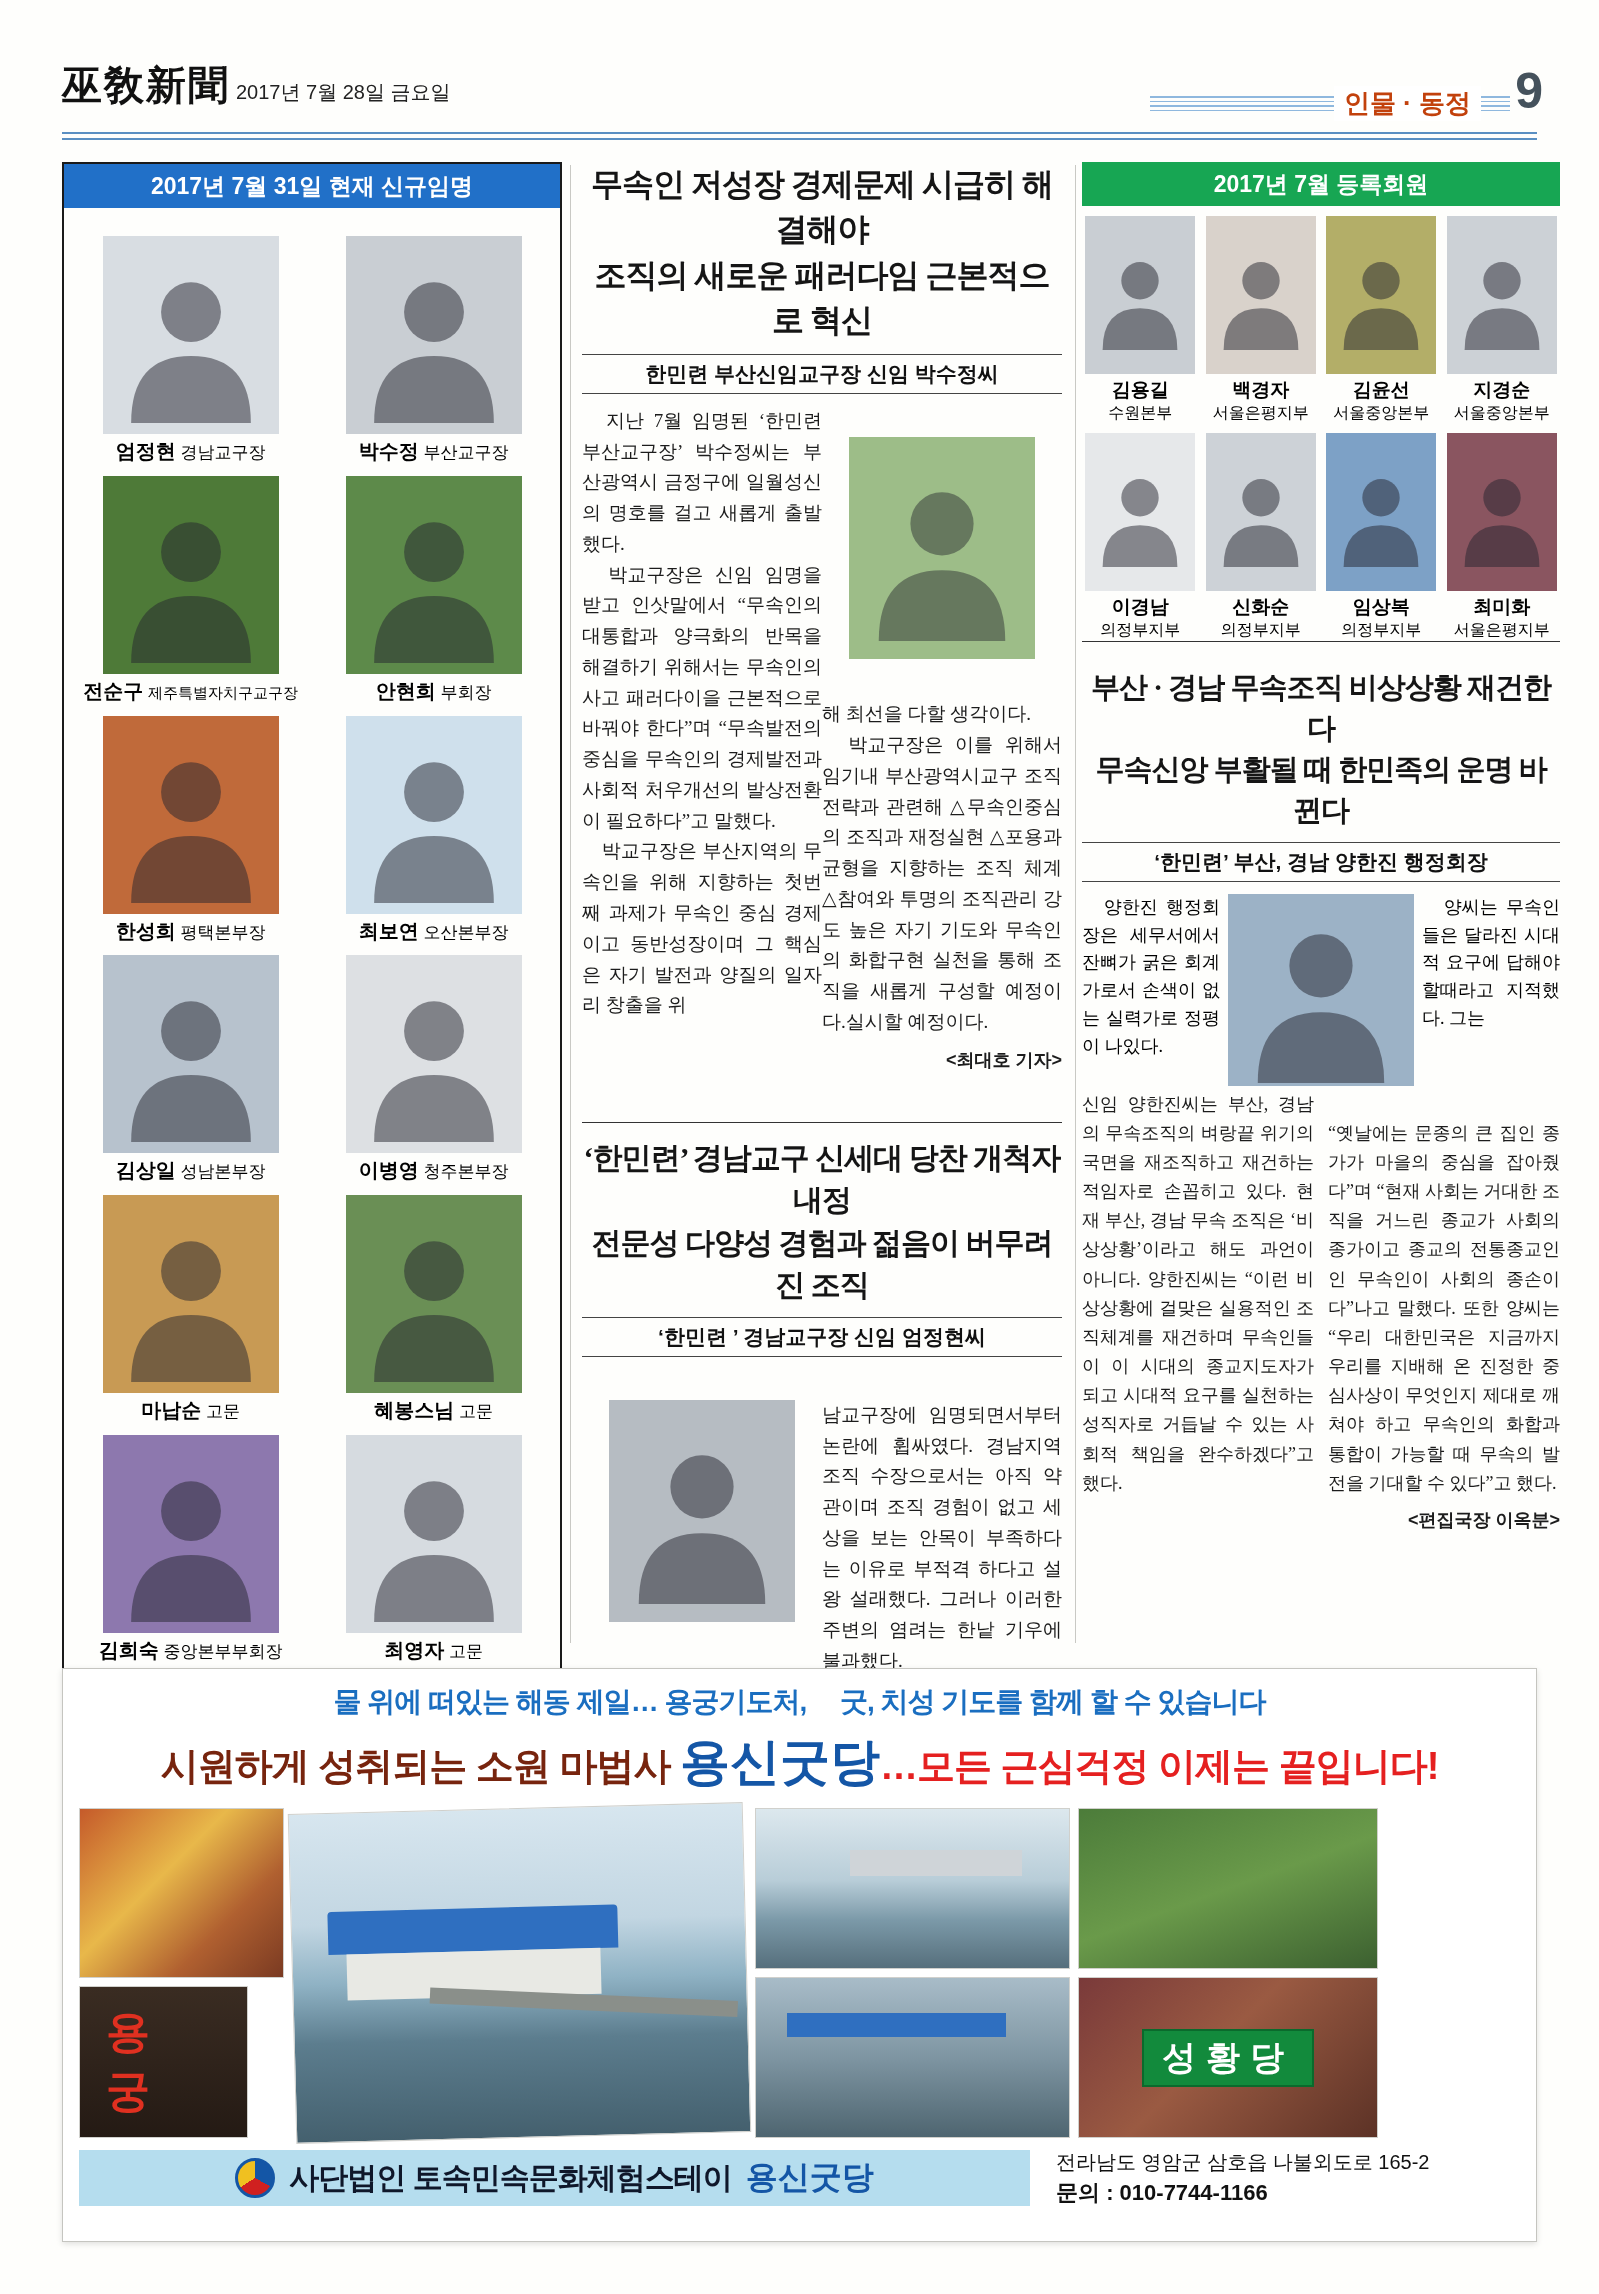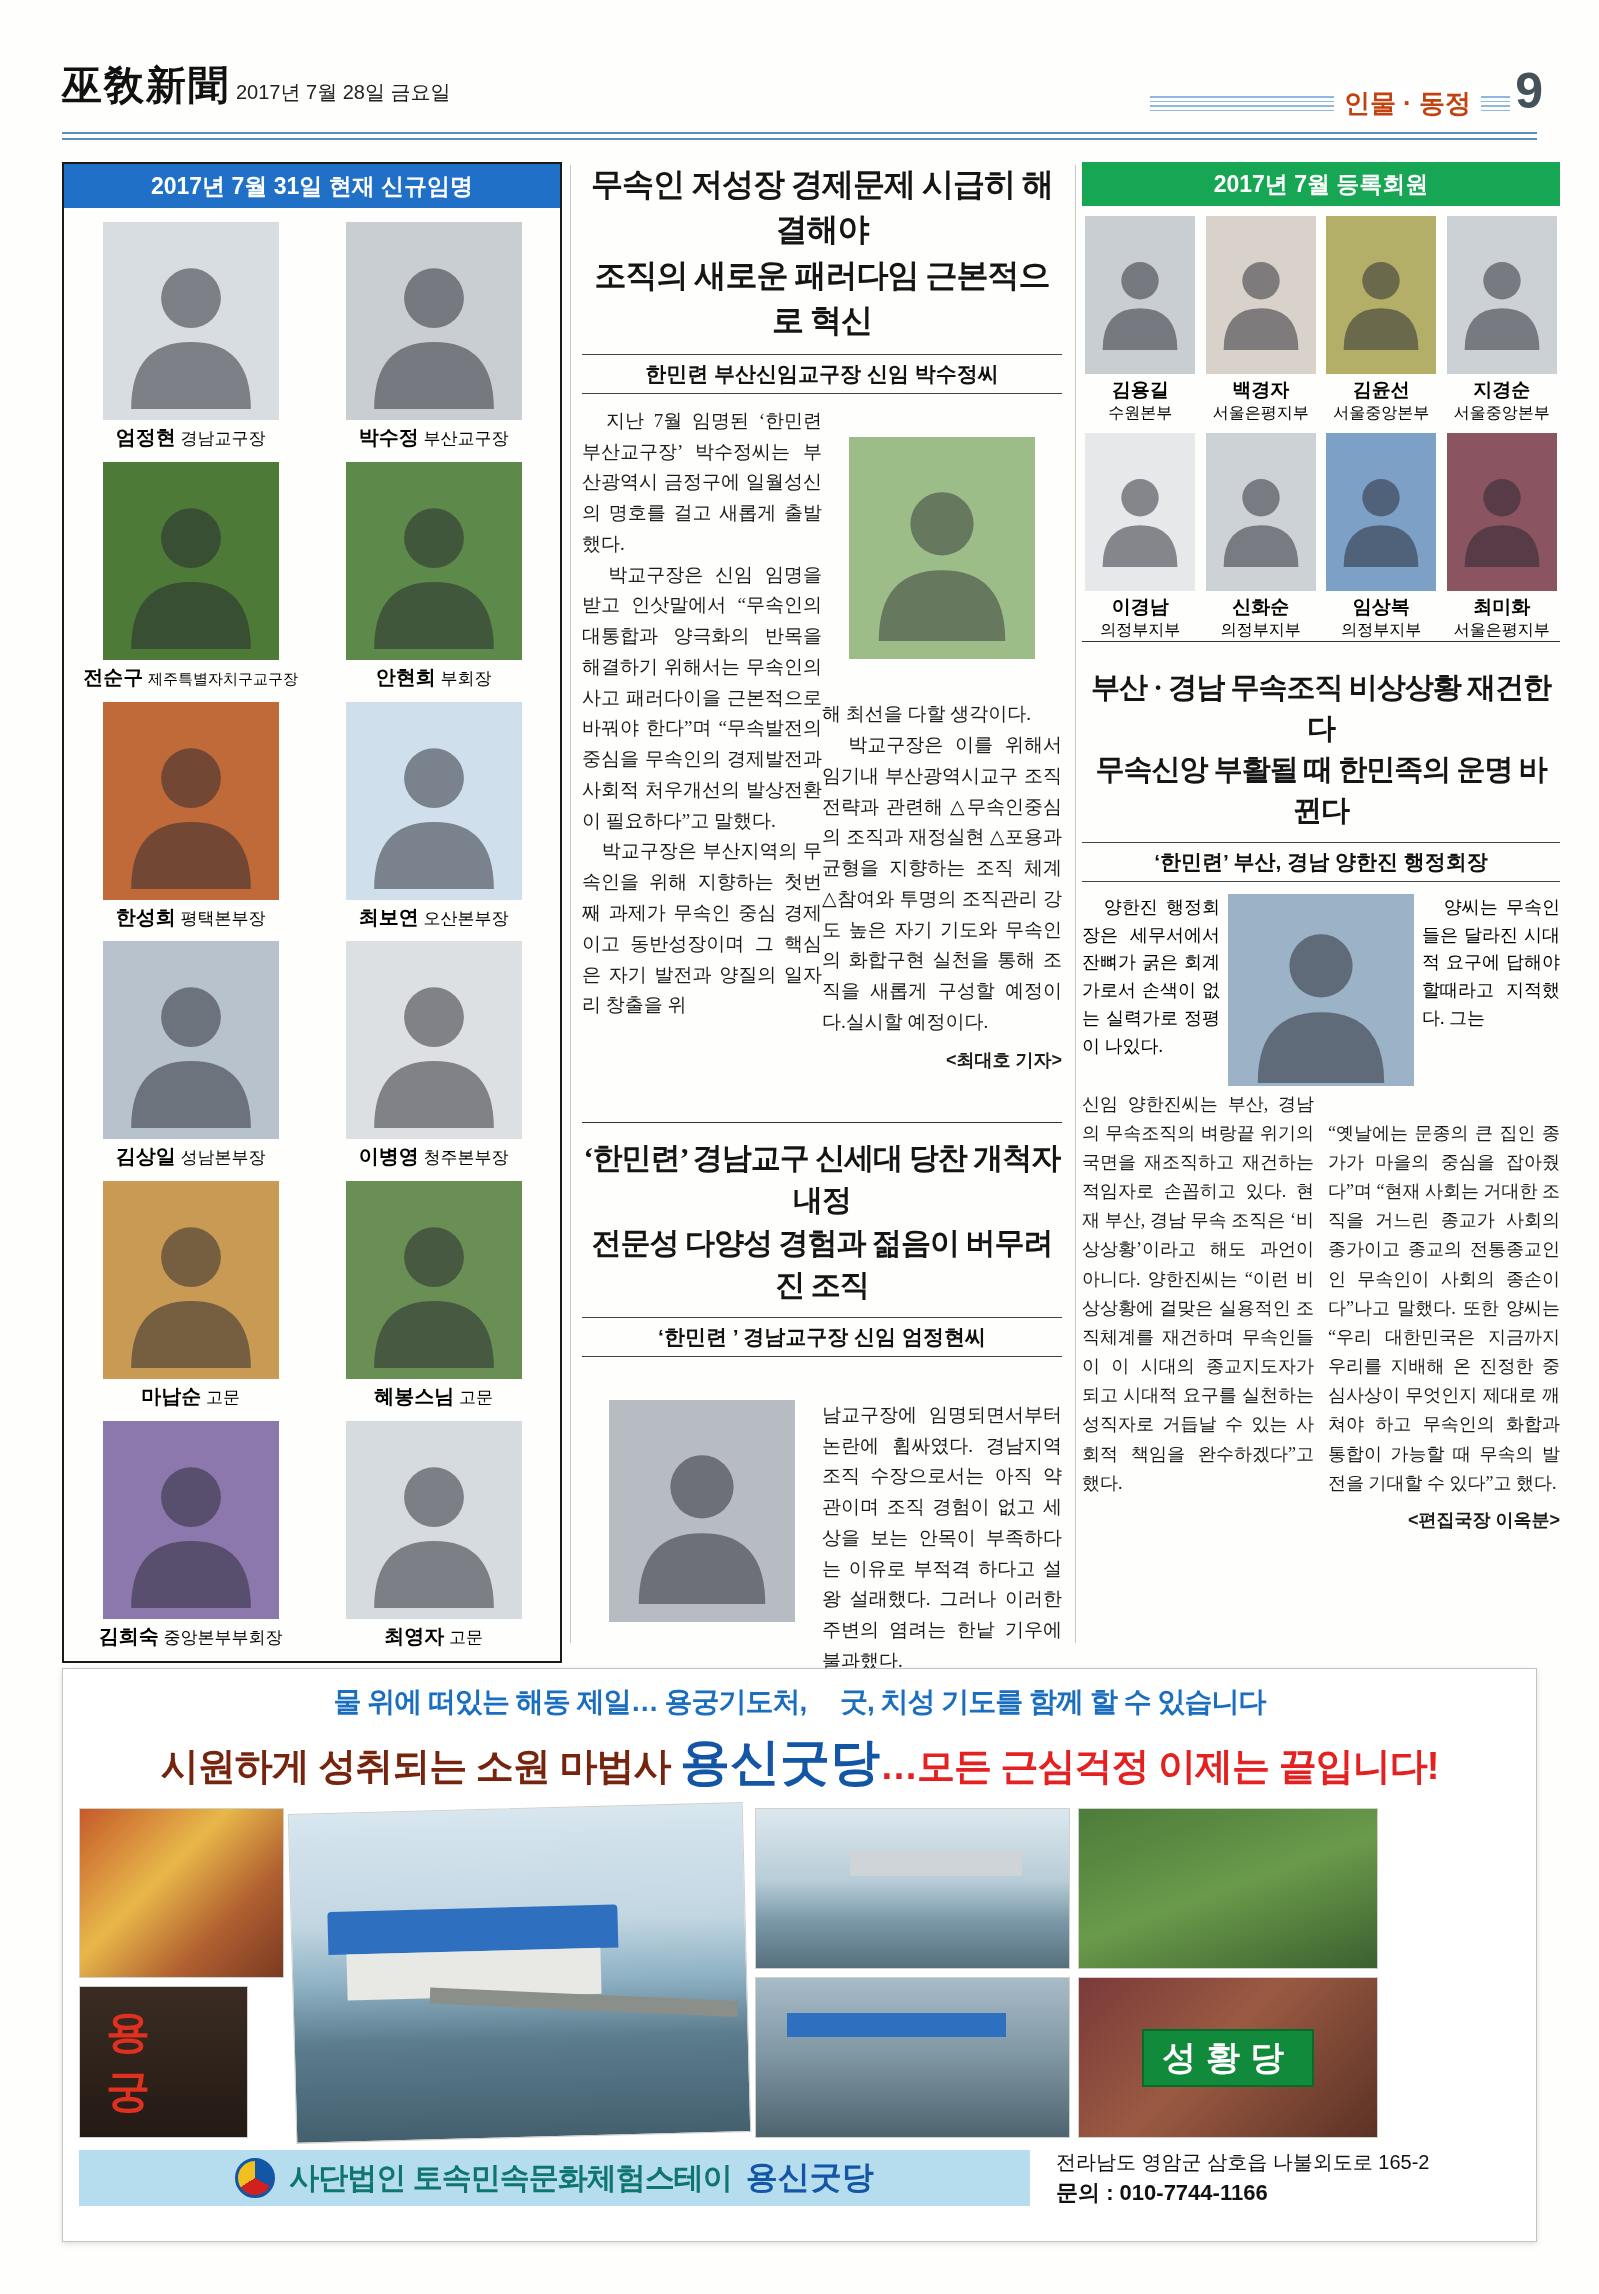--- a/index.html
+++ b/index.html
@@ -22,21 +22,21 @@
   
   .left-panel  { position:absolute; top:162px; left:62px;  width:500px; }
   .mid-col     { position:absolute; top:162px; left:576px; width:492px; padding:0 6px; }
   .right-col   { position:absolute; top:162px; left:1082px; width:478px; }
   .vrule { position:absolute; top:165px; width:0; height:1478px; border-left:1px solid #c9c9c4; }
 
   
   .panel-box { border:2px solid #1a1a1a; }
   .panel-bar { height:44px; display:flex; align-items:center; justify-content:center;
       color:#fff; font-family:"Liberation Sans",sans-serif; font-weight:bold; font-size:23px; }
-  .lp-grid { display:grid; grid-template-columns:1fr 1fr; row-gap:12px; column-gap:10px; padding:14px 10px 12px; }
+  .lp-grid { display:grid; grid-template-columns:1fr 1fr; row-gap:12px; column-gap:10px; padding:28px 10px 12px; }
   .member { display:flex; flex-direction:column; align-items:center; }
   .ph { position:relative; overflow:hidden; background:#cfd4d8; }
   .ph svg { position:absolute; inset:0; width:100%; height:100%; }
   .lp-ph { width:176px; height:198px; }
   .m-cap { margin-top:5px; font-size:19px; text-align:center; line-height:1.2; white-space:nowrap; }
   .m-name { font-weight:bold; font-size:20px; }
   .m-title { font-size:17px; }
 
   .rp-grid { display:grid; grid-template-columns:repeat(4,1fr); row-gap:10px; column-gap:8px; padding:10px 2px 0; }
   .rp-ph { width:110px; height:158px; }
@@ -85,21 +85,21 @@
   .imgC1 { width:315px; height:161px; background:linear-gradient(180deg,#dce8ee 0%,#b8cdd8 45%,#7b99a8 70%,#566f7c 100%); }
   .roofC { position:absolute; left:30%; top:26%; width:55%; height:16%; background:#cfd4d8; }
   .imgC2 { width:315px; height:161px; background:linear-gradient(180deg,#a8bcc8 0%,#7e95a2 50%,#4e6570 100%); }
   .roofD { position:absolute; left:10%; top:22%; width:70%; height:15%; background:#2f6fc0; }
   .imgD1 { width:300px; height:161px; background:linear-gradient(160deg,#4c7c3a 0%,#6a9a4a 50%,#3c6030 100%); }
   .imgD2 { width:300px; height:161px; background:linear-gradient(135deg,#7a3a3a 0%,#9a5a42 45%,#5c3226 100%);
            display:flex; align-items:center; justify-content:center; }
   .sign { background:#128a3c; color:#fff; font-size:34px; font-weight:bold; padding:4px 18px; letter-spacing:10px; border:2px solid #0a6a2c; }
   .ad-footer { display:flex; margin-top:12px; height:56px; font-family:"Liberation Sans",sans-serif; }
   .adf-left { flex:0 0 66%; background:#b5ddee; display:flex; align-items:center; justify-content:center; gap:14px; }
-  .adf-org { font-size:30px; font-weight:bold; color:#0f766e; letter-spacing:-1px; }
+  .adf-org { font-size:30px; font-weight:bold; color:#0f172a; letter-spacing:-1px; }
   .adf-brand { font-size:32px; font-weight:bold; color:#1456a6; }
   .adf-right { flex:1; display:flex; flex-direction:column; justify-content:center; padding-left:26px; }
   .adf-addr { font-size:20px; color:#111; }
   .adf-phone { font-size:22px; font-weight:bold; color:#111; margin-top:2px; }
   .logo-dot { width:40px; height:40px; border-radius:50%; background:conic-gradient(#1456a6 0 33%,#d02020 33% 66%,#f0c020 66% 100%); border:3px solid #1456a6; }
 </style>
 </head>
 <body>
 
 <div class="page">

